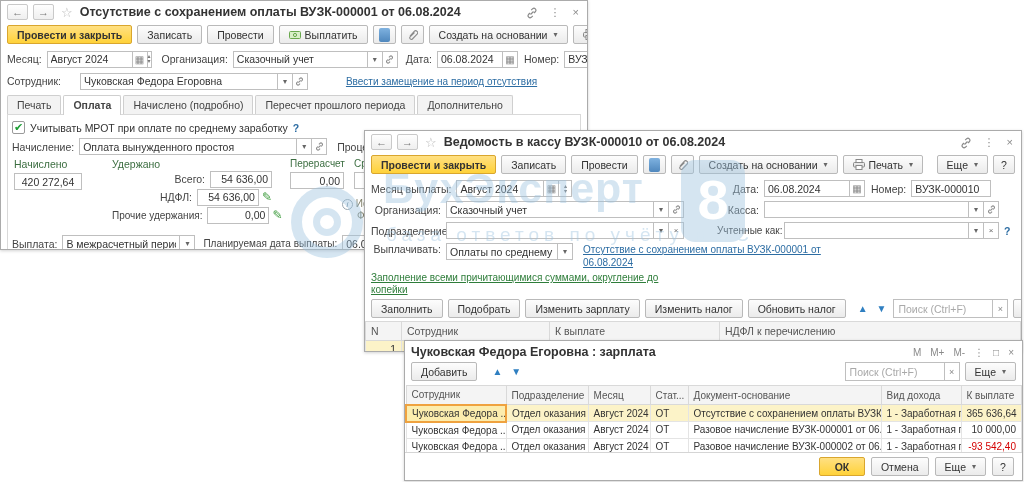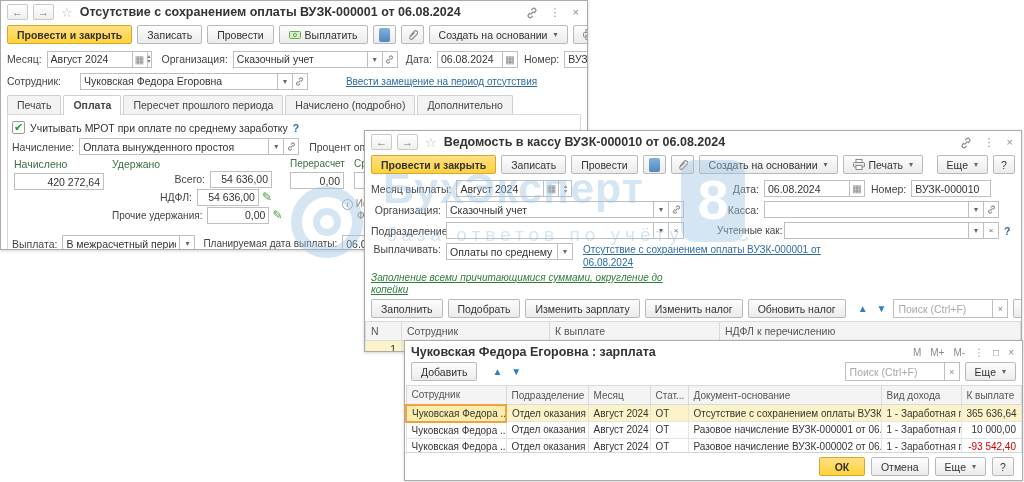--- a/index.html
+++ b/index.html
@@ -30,21 +30,21 @@
   .row { display:flex; align-items:center; padding:1px 6px; height:22px; position:relative; }
   .lbl { color:#444; margin-right:5px; white-space:nowrap;text-align:right; }
   .inp { border:1px solid #bfbfbf; height:17px; padding:0 3px; font:inherit; color:#333; background:#fff; }
   .inp.num { text-align:right; }
   .addon { border:1px solid #bfbfbf; border-left:none; height:17px; min-width:15px; display:inline-flex;
            align-items:center; justify-content:center; color:#666; font-size:8px; background:#fff; }
   .addon.cal { font-size:10px; color:#888; }
   .spin { width:13px; height:17px; border:1px solid #bfbfbf; border-left:none; display:inline-flex; flex-direction:column;
           align-items:center; justify-content:center; color:#777; font-size:6px; line-height:5px; }
   .link { color:#2d6da3; text-decoration:underline; white-space:nowrap; cursor:pointer; }
-  .glink { color:#2e7d3a; text-decoration:underline; cursor:pointer;font-style:italic; }
+  .glink { color:#2e7d3a; text-decoration:underline; cursor:pointer; }
   .help { color:#2d6da3; margin-left:5px; font-weight:bold; }
   .cb { width:13px; height:13px; border:1px solid #9a9a9a; border-radius:2px; background:#fff; color:#1c9e34;
         font-size:11px; line-height:11px; text-align:center; margin-right:5px; flex:none; }
   .pencil { color:#3a9a3a; font-size:12px; margin-left:3px; }
   .grnlbl { color:#3c6e41; white-space:nowrap; }
 
   
   .tabs { display:flex; gap:2px; padding:2px 6px 0 6px; align-items:flex-end; }
   .tab { border:1px solid #cfcfcf; border-bottom:none; border-radius:2px 2px 0 0; background:#f3f3f3; padding:3px 9px; color:#444; }
   .tab.active { background:#fff; font-weight:bold; position:relative; top:1px; padding-bottom:4px; }
@@ -178,53 +178,53 @@
       <svg class="ic" width="9" height="9" viewBox="0 0 12 12">
           <path d="M4.5 7.5 L7.5 4.5 M4 6 L2.5 7.5 a2 2 0 0 0 2.8 2.8 L6.8 8.8 M5.2 3.2 L6.7 1.7 a2 2 0 0 1 2.8 2.8 L8 6" fill="none" stroke="#8a8a8a" stroke-width="1.4"></path>
         </svg>
     </span>
     <span class="link" style="margin-left:38px; font-size:10px">Ввести замещение на период отсутствия</span>
   </div>
 
   <div class="tabs">
     <span class="tab">Печать</span>
     <span class="tab active">Оплата</span>
+    <span class="tab">Начислено (подробно)</span>
     <span class="tab">Пересчет прошлого периода</span>
-    <span class="tab">Начислено (подробно)</span>
     <span class="tab">Дополнительно</span>
   </div>
 
   <div class="groupbox">
     <div class="brow">
       <span class="cb">✔</span>
       <span>Учитывать МРОТ при оплате по среднему заработку</span>
       <span class="help">?</span>
     </div>
     <div class="brow">
       <span class="lbl">Начисление:</span>
-      <input class="inp" style="width: 190px;" value="Оплата вынужденного простоя">
+      <input class="inp" style="width: 218px;" value="Оплата вынужденного простоя">
       <span class="addon">▾</span>
       <span class="addon">
         <svg class="ic" width="9" height="9" viewBox="0 0 12 12">
             <path d="M4.5 7.5 L7.5 4.5 M4 6 L2.5 7.5 a2 2 0 0 0 2.8 2.8 L6.8 8.8 M5.2 3.2 L6.7 1.7 a2 2 0 0 1 2.8 2.8 L8 6" fill="none" stroke="#8a8a8a" stroke-width="1.4"></path>
           </svg>
       </span>
       <span class="lbl" style="margin-left:10px">Процент оплаты:</span>
       <input class="inp num" style="width: 50px;" value="100,00">
       <span class="addon cal">▦</span>
       <span class="spin">
           <span>▴</span>
           <span>▾</span>
         </span>
     </div>
 
     <div class="amounts">
       <div class="acol" style="left:2px; width:90px">
         <div class="grnlbl">Начислено</div>
-        <input class="inp num" style="width: 90px; margin-top: 3px;" value="420 272,64">
+        <input class="inp num" style="width: 68px; margin-top: 3px; text-align: center;" value="420 272,64">
       </div>
       <div class="acol" style="left:100px; width:160px">
         <div class="grnlbl">Удержано</div>
         <div class="brow" style="height:18px">
           <span class="lbl" style="flex:1">Всего:</span>
           <input class="inp num" style="width: 62px;" value="54 636,00">
         </div>
         <div class="brow" style="height:18px">
           <span class="lbl" style="flex:1">НДФЛ:</span>
           <input class="inp num" style="width: 62px;" value="54 636,00">

